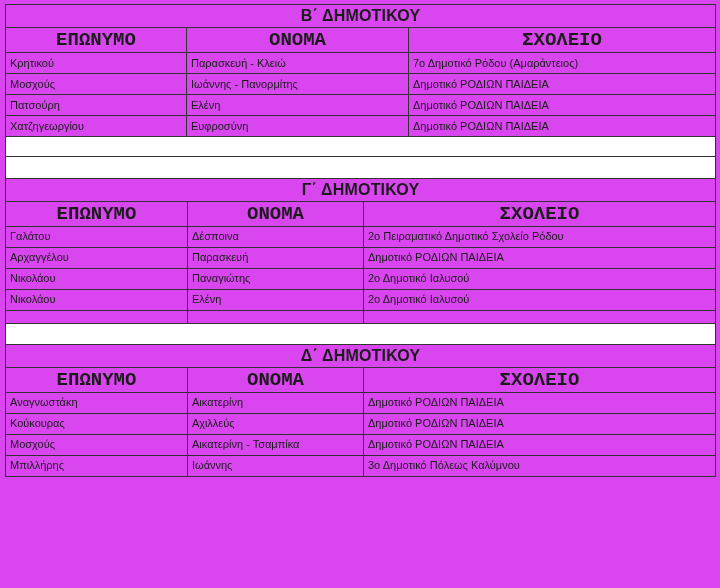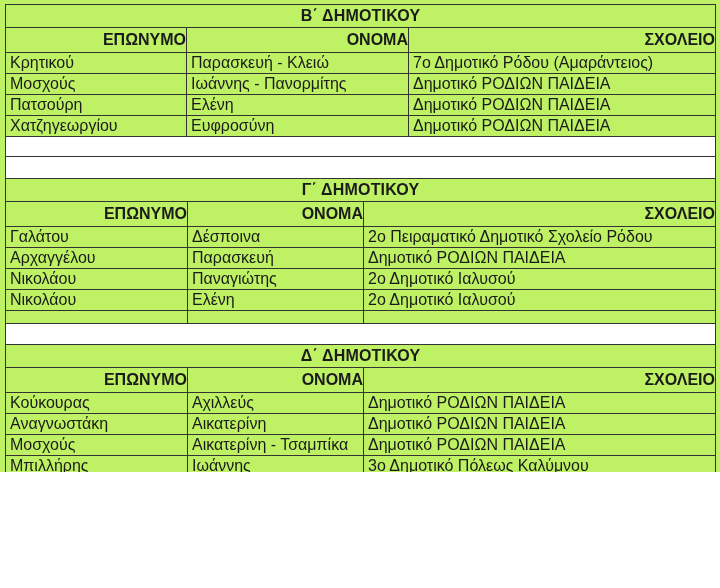--- a/index.html
+++ b/index.html
@@ -1,36 +1,36 @@
 <!DOCTYPE html>
 <html lang="el"><head>
 <meta charset="utf-8">
 <style>
   html,body{margin:0;padding:0;background:#ffffff;}
   .page{
-    width:720px;height:472px;box-sizing:border-box;
-    padding:4px 4px 0 5px;background:#bef264;
+    width:720px;height:588px;box-sizing:border-box;
+    padding:4px 4px 0 5px;background:#d946ef;
     font-family:"Liberation Sans","DejaVu Sans",sans-serif;
     color:#1b1b1b;overflow:hidden;
   }
   table.grade-table{
     border-collapse:collapse;table-layout:fixed;width:711px;
   }
   table.grade-table td,table.grade-table th{
     border:1.5px solid #333333;overflow:hidden;white-space:nowrap;
   }
   td.title-cell{
     font-weight:bold;text-align:center;font-size:16px;height:20px;
     padding:1px 0;letter-spacing:.2px;
   }
   th.col-header{
-    font-weight:bold;text-align:right;font-size:16px;height:22px;padding:1px 0;
+    font-weight:bold;text-align:center;font-size:19px;height:22px;padding:1px 0;font-family:Liberation Mono, monospace;
   }
   tbody td{
-    font-size:16px;font-weight:normal;text-align:left;
+    font-size:11px;font-weight:normal;text-align:left;
     height:18px;padding:1px 2px 1px 4px;line-height:1.1;
   }
   
   #table-g tbody tr:last-child td{height:11px;}
   .spacer{
     border:1.5px solid #333333;background:#ffffff;box-sizing:border-box;
     width:711px;
   }
   .spacer.tall{height:23px;}
   .spacer.short{height:22px;}
@@ -144,27 +144,27 @@
         <td class="title-cell" colspan="3">Δ΄ ΔΗΜΟΤΙΚΟΥ</td>
       </tr>
       <tr>
         <th class="col-header">ΕΠΩΝΥΜΟ</th>
         <th class="col-header">ΟΝΟΜΑ</th>
         <th class="col-header">ΣΧΟΛΕΙΟ</th>
       </tr>
     </thead>
     <tbody>
         <tr>
-          <td>Κούκουρας</td>
-          <td>Αχιλλεύς</td>
+          <td>Αναγνωστάκη</td>
+          <td>Αικατερίνη</td>
           <td>Δημοτικό ΡΟΔΙΩΝ ΠΑΙΔΕΙΑ</td>
         </tr>
         <tr>
-          <td>Αναγνωστάκη</td>
-          <td>Αικατερίνη</td>
+          <td>Κούκουρας</td>
+          <td>Αχιλλεύς</td>
           <td>Δημοτικό ΡΟΔΙΩΝ ΠΑΙΔΕΙΑ</td>
         </tr>
         <tr>
           <td>Μοσχούς</td>
           <td>Αικατερίνη - Τσαμπίκα</td>
           <td>Δημοτικό ΡΟΔΙΩΝ ΠΑΙΔΕΙΑ</td>
         </tr>
         <tr>
           <td>Μπιλλήρης</td>
           <td>Ιωάννης</td>

